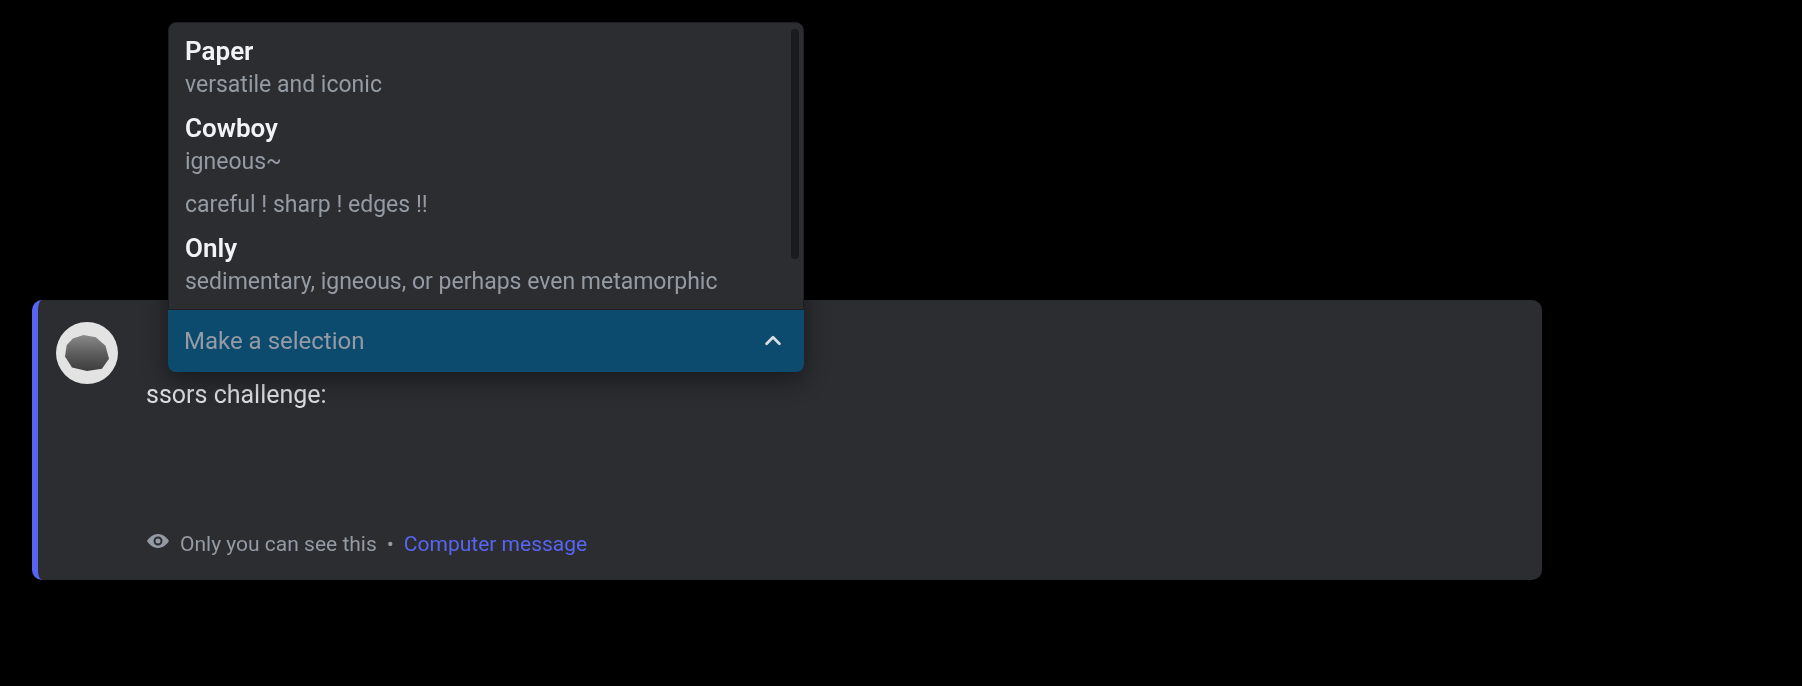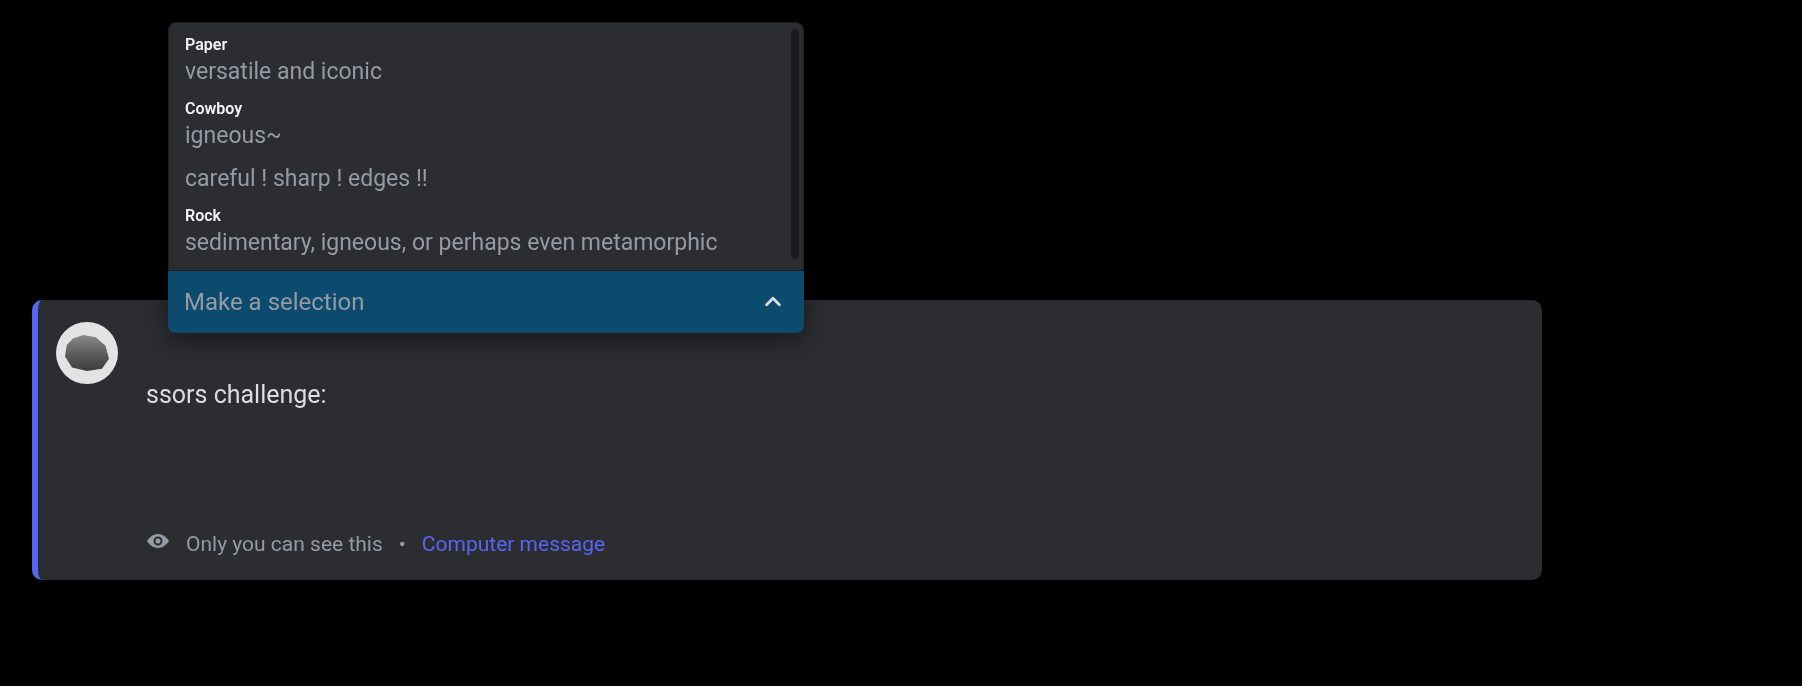--- a/index.html
+++ b/index.html
@@ -53,21 +53,21 @@
     font-size: 25px;
     font-weight: 400;
     margin-top: 62px;
     white-space: nowrap;
   }
 
   .ephemeral {
     margin-top: 120px;
     display: flex;
     align-items: center;
-    gap: 16px;
+    gap: 10px;
     font-size: 21px;
     color: #949ba4;
   }
   .ephemeral .dot { color: #949ba4; }
   .ephemeral a {
     color: #5865f2;
     text-decoration: none;
     cursor: pointer;
   }
 
@@ -90,21 +90,21 @@
     border-top-right-radius: 8px;
     position: relative;
     padding: 6px 0 6px 0;
   }
   .option {
     padding: 6px 16px 6px 16px;
     cursor: pointer;
   }
   .opt-title {
     color: #f2f3f5;
-    font-size: 16px;
+    font-size: 26px;
     font-weight: 600;
     line-height: 1.3;
   }
   .opt-desc {
     color: #949ba4;
     font-size: 23px;
     font-weight: 400;
     line-height: 1.35;
   }
   .scrollbar {
@@ -175,21 +175,21 @@
       <div class="opt-desc">versatile and iconic</div>
     </div>
     <div class="option">
       <div class="opt-title">Cowboy</div>
       <div class="opt-desc">igneous~</div>
     </div>
     <div class="option">
       <div class="opt-desc">careful ! sharp ! edges !!</div>
     </div>
     <div class="option">
-      <div class="opt-title">Rock</div>
+      <div class="opt-title">Only</div>
       <div class="opt-desc">sedimentary, igneous, or perhaps even metamorphic</div>
     </div>
   </div>
 
   <div class="select-button">
     <span class="placeholder">Make a selection</span>
     <span class="chevron">
       <svg width="22" height="22" viewBox="0 0 24 24" fill="none" stroke-width="3" stroke-linecap="round" stroke-linejoin="round">
         <polyline points="5 15 12 8 19 15"></polyline>
       </svg>

